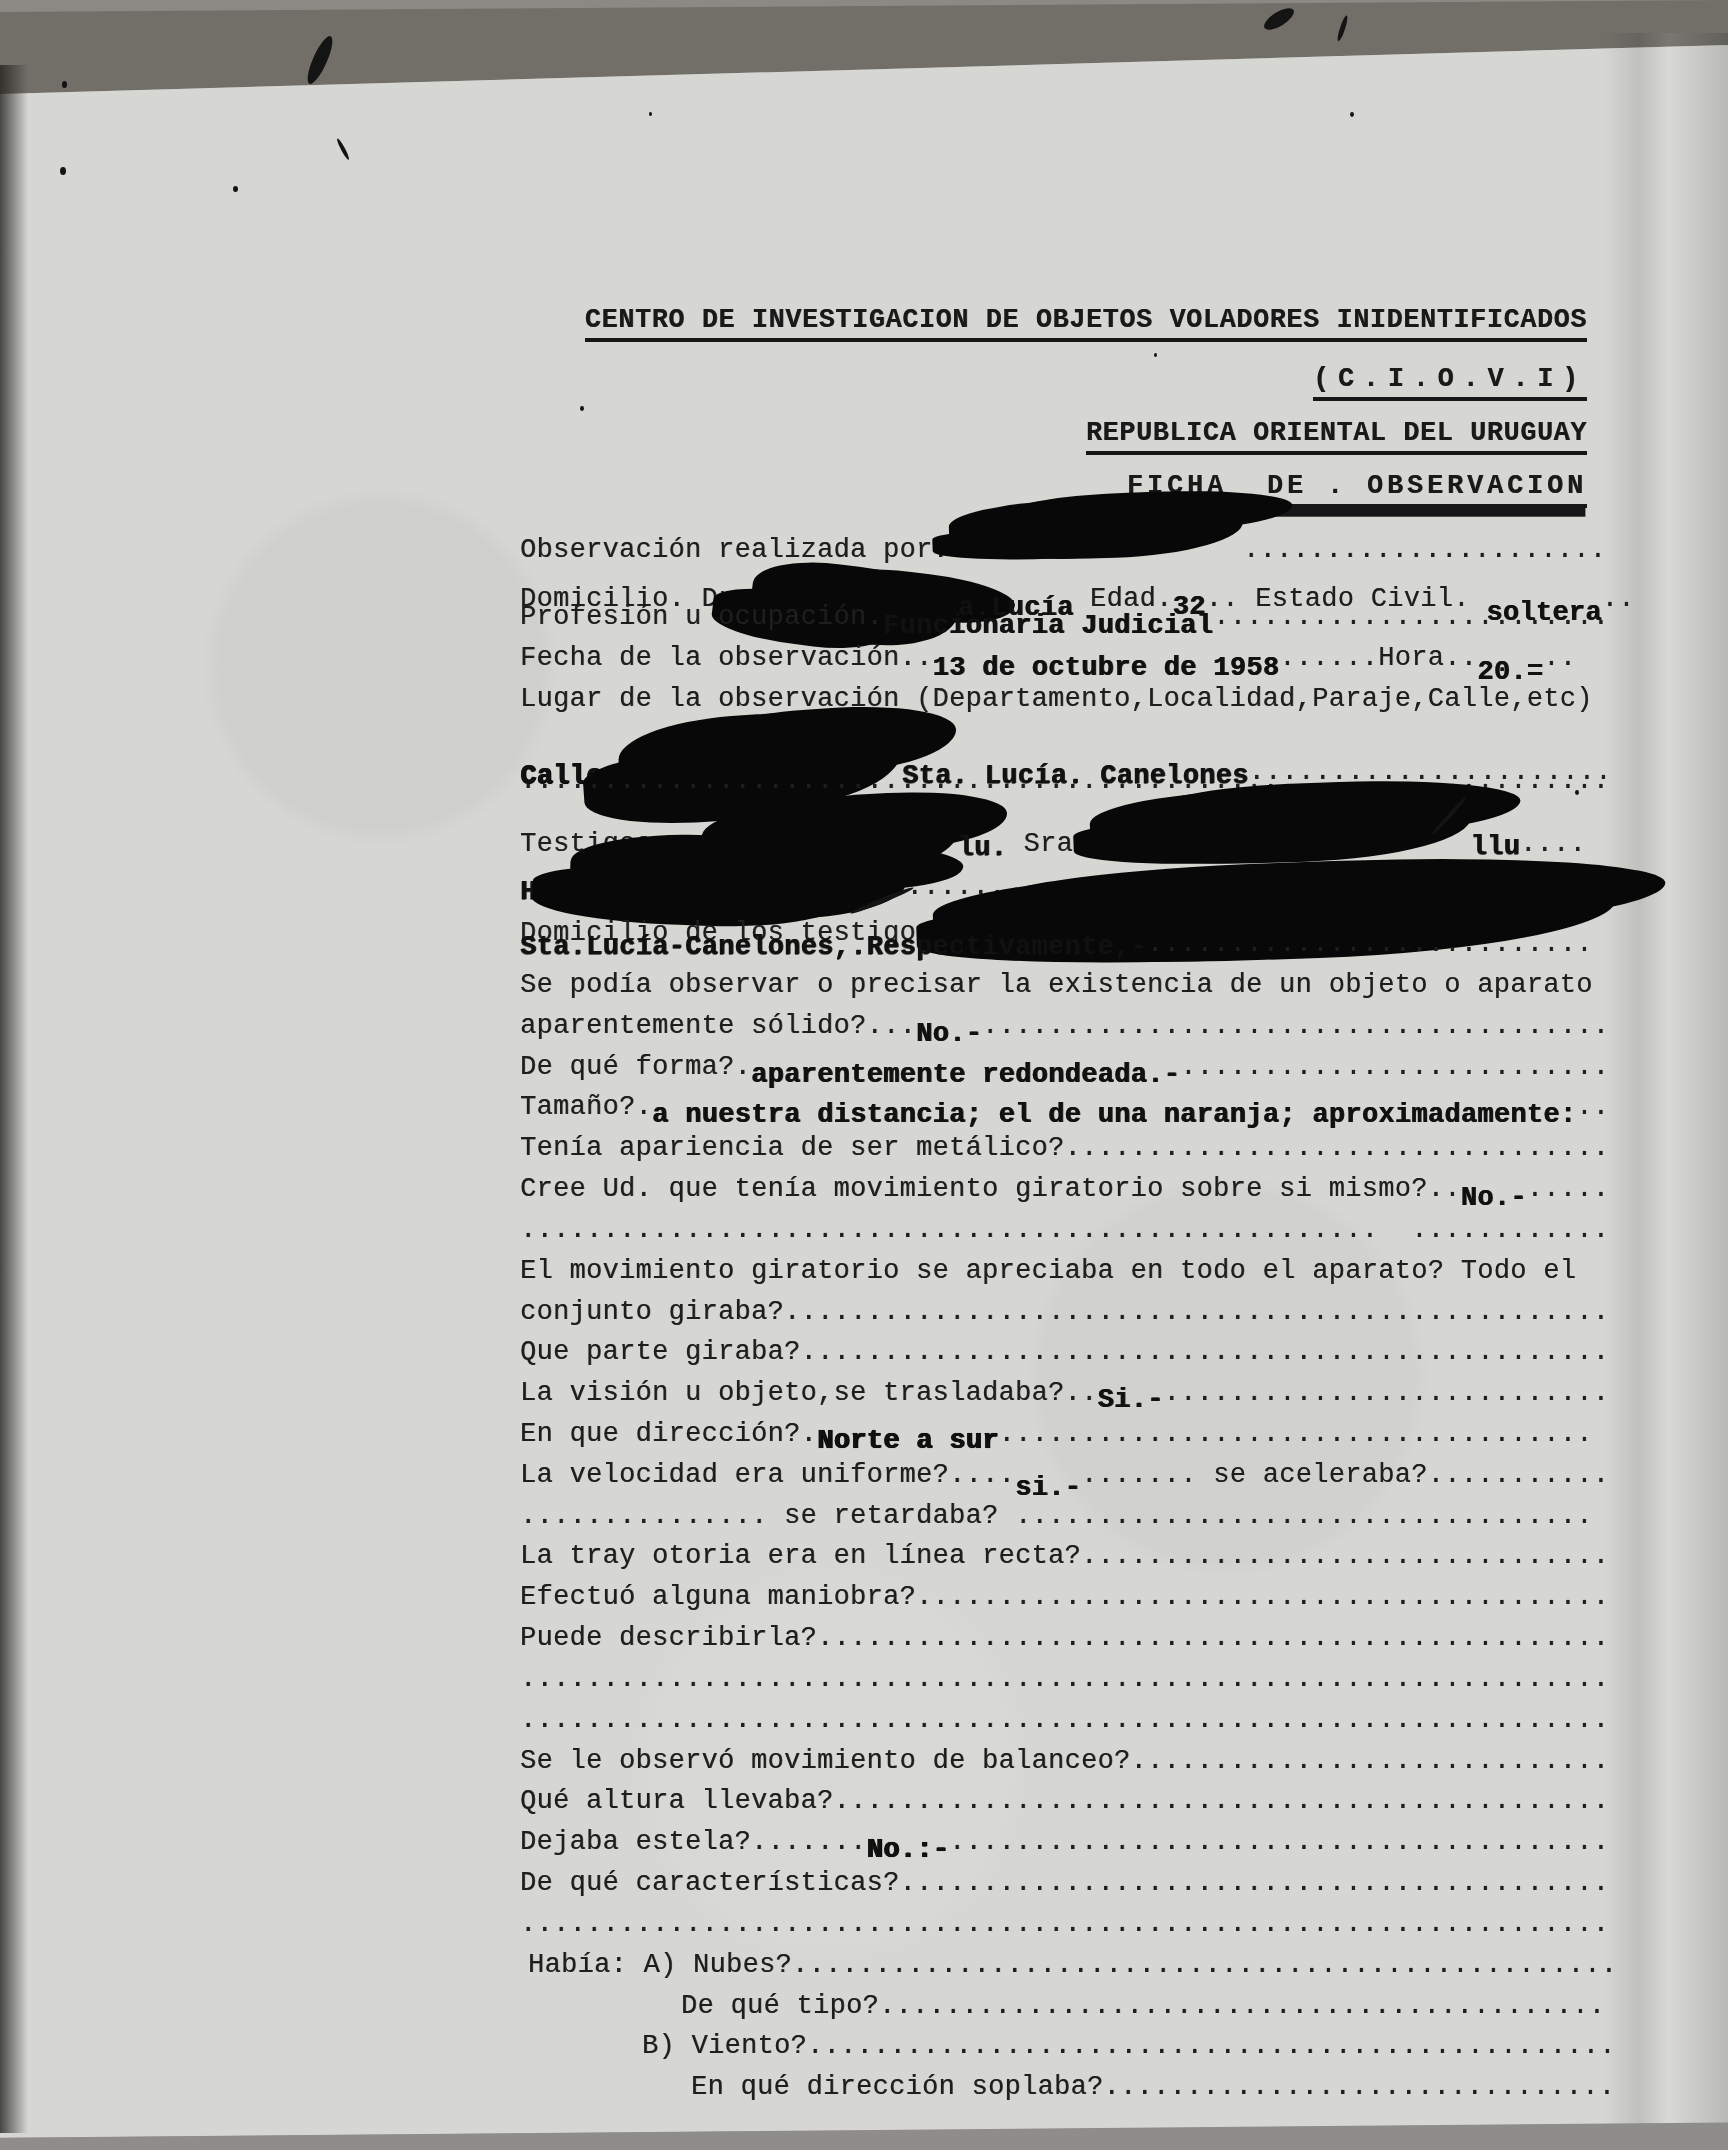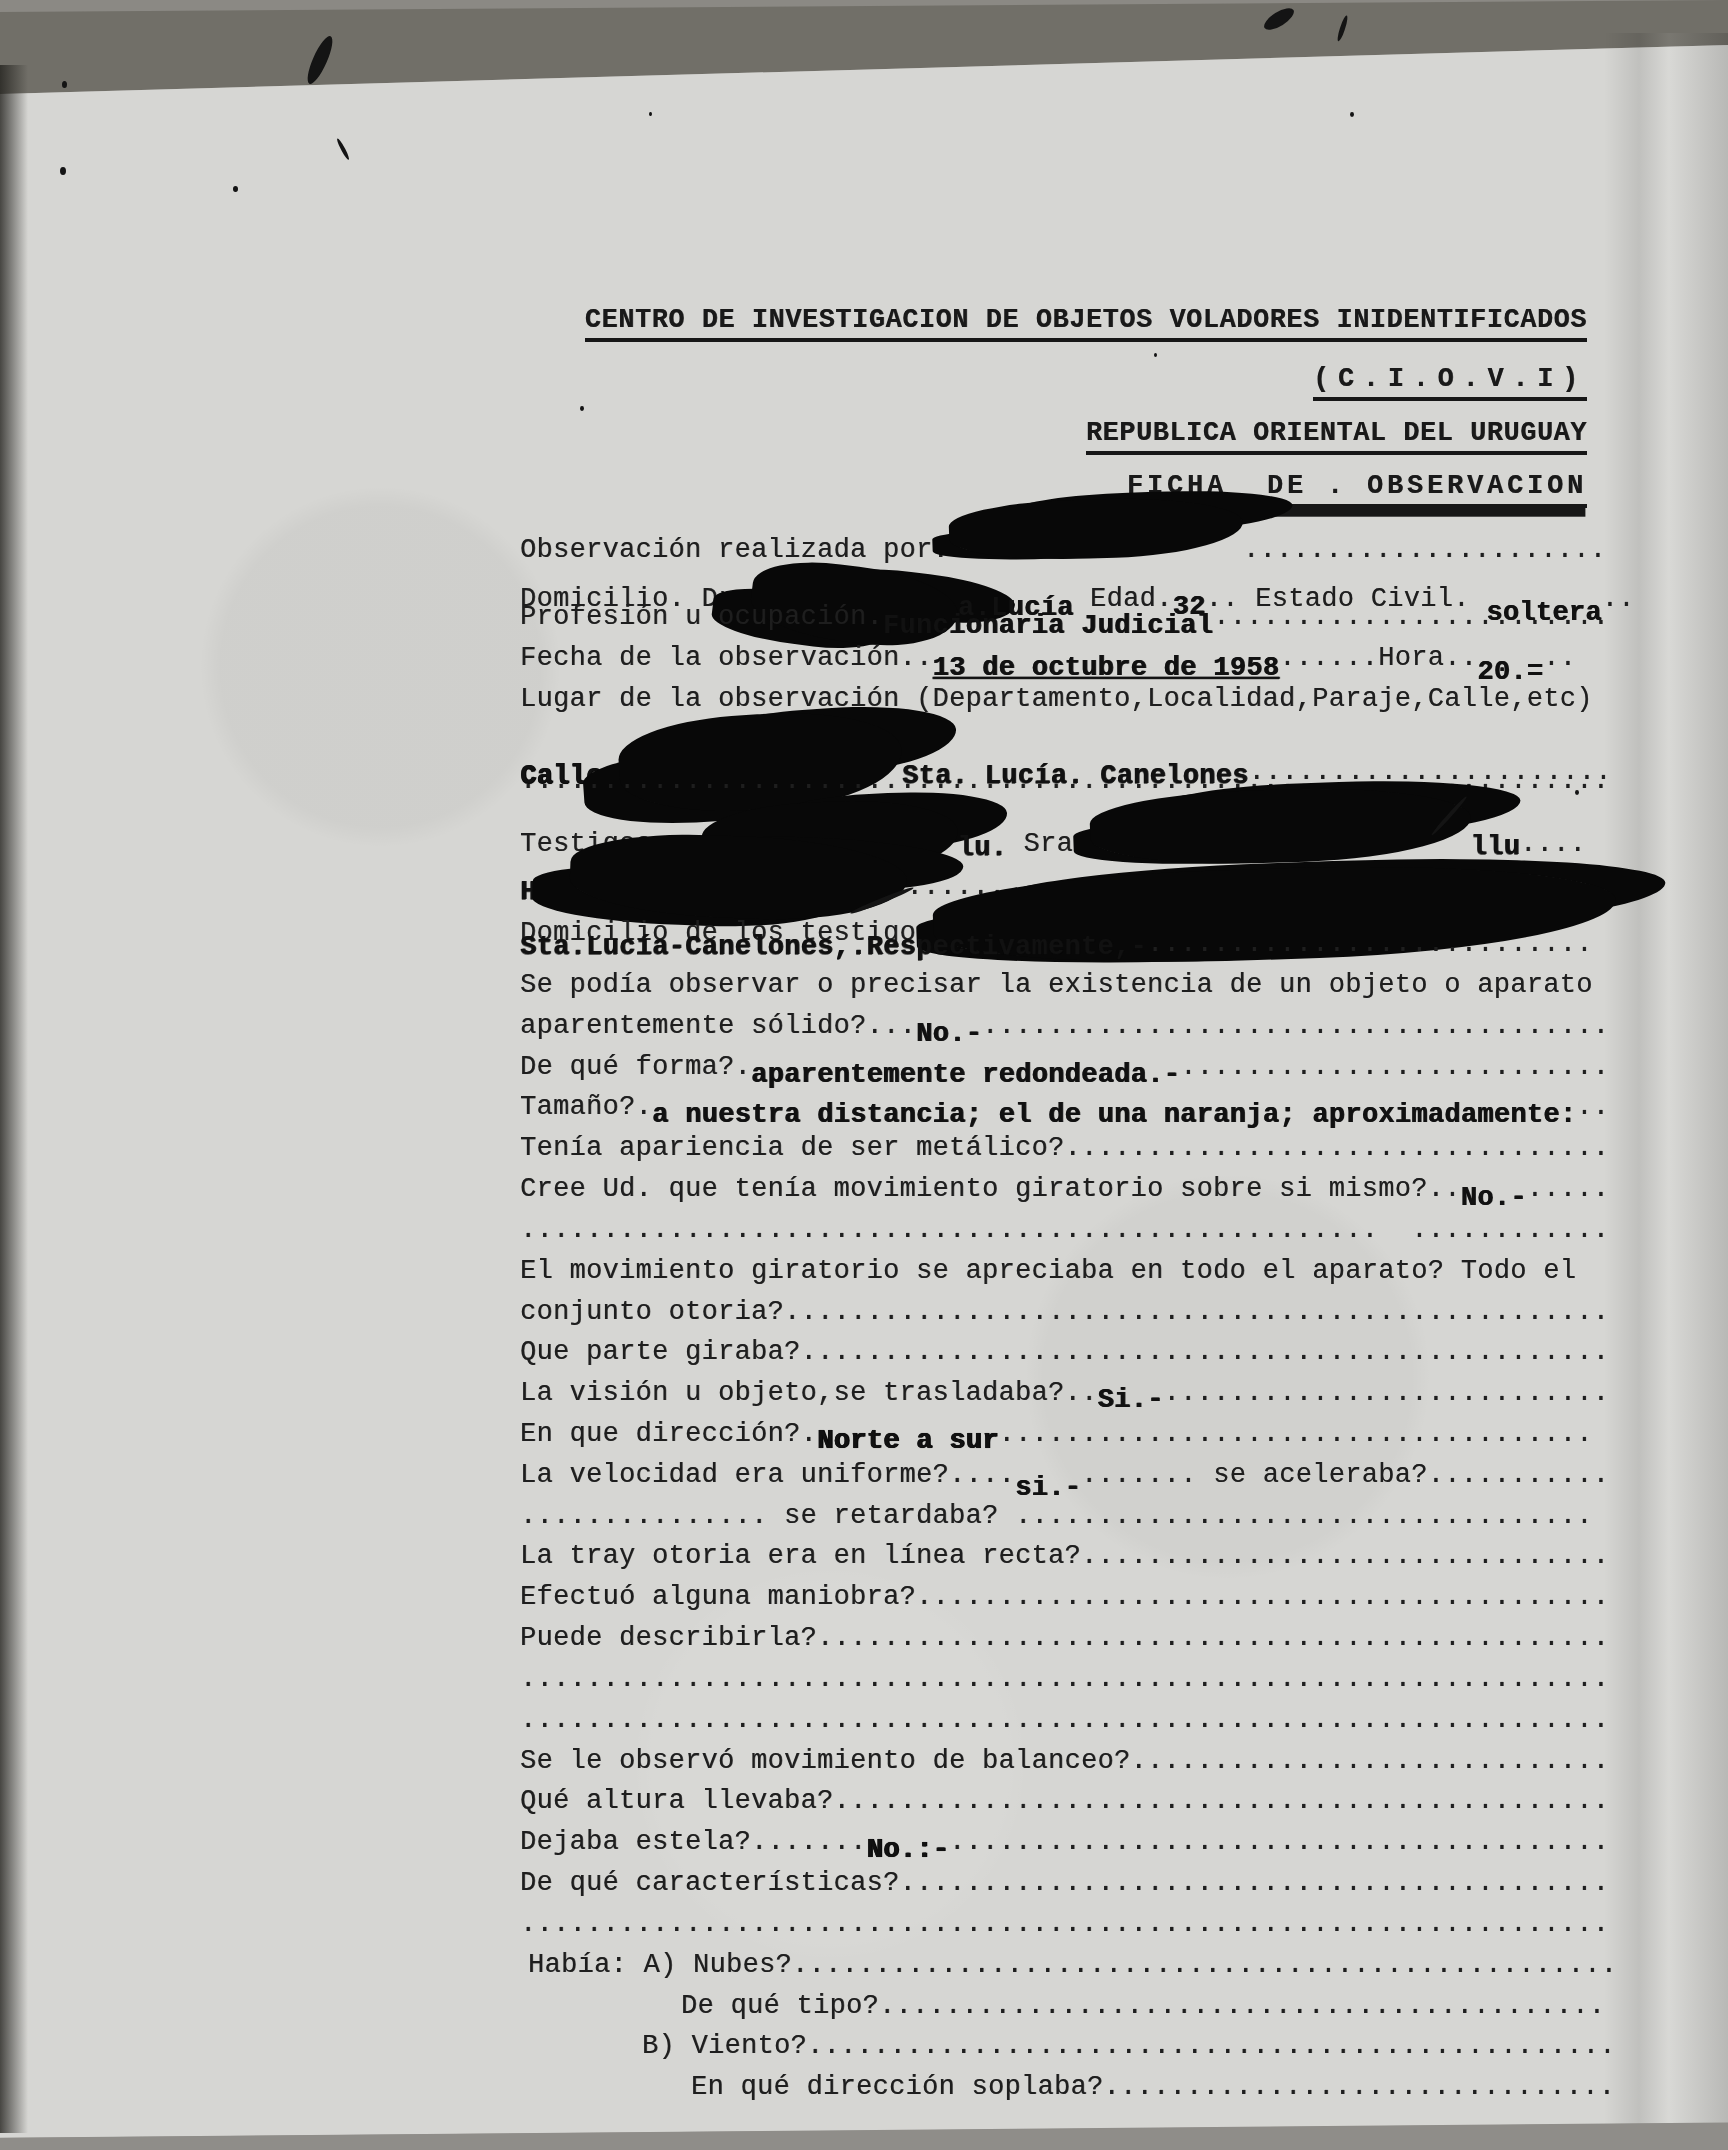--- a/index.html
+++ b/index.html
@@ -73,37 +73,37 @@
     <div class="hline" id="hdr-country" style="top:388px">
       <span class="ul">REPUBLICA ORIENTAL DEL URUGUAY</span>
     </div>
     <div class="hline" id="hdr-form-title" style="top:441px">
       <span class="ul2">FICHA  DE . OBSERVACION</span>
     </div>
     <div id="form-body" style="position:absolute;left:474px;top:0;width:1143px;height:2151px;margin-left:46px;">
         <div class="line" style="top: 520px; left: 0px;"><span class="typed">Observación realizada por.</span><span class="redact v1" style="width: 294px; height: 59px; transform: translateY(-20.7px) rotate(-2deg);"></span><span class="typed">......................</span></div>
         <div class="line" style="top: 561px; left: 0px;"><span class="typed">Domicilio. Dr.</span><span class="redact v2" style="width: 207px; height: 76px; transform: translateY(5.4px) rotate(7deg);"></span><span class="ans" style="transform: translateY(8.7px);">a.Lucía</span><span class="typed"> Edad.</span><span class="ans" style="transform: translateY(7.6px);">32</span><span class="typed">.. Estado Civil. </span><span class="ans" style="transform: translateY(14px);">soltera</span><span class="typed">..</span></div>
         <div class="line" style="top: 601px; left: 0px;"><span class="typed">Profesión u ocupación.</span><span class="ans" style="transform: translateY(8.7px);">Funcionaria Judicial</span><span class="typed">........................</span></div>
-        <div class="line" style="top: 642px; left: 0px;"><span class="typed">Fecha de la observación..</span><span class="ans" style="transform: translateY(9.8px); text-decoration: underline;">13 de octubre de 1958</span><span class="typed">......Hora..</span><span class="ans" style="transform: translateY(14px);">20.=</span><span class="typed">..</span></div>
+        <div class="line" style="top: 642px; left: 0px;"><span class="typed">Fecha de la observación..</span><span class="ans" style="transform: translateY(9.8px);">13 de octubre de 1958</span><span class="typed">......Hora..</span><span class="ans" style="transform: translateY(14px);">20.=</span><span class="typed">..</span></div>
         <div class="line" style="top: 683px; left: 0px;"><span class="typed">Lugar de la observación (Departamento,Localidad,Paraje,Calle,etc)</span></div>
         <div class="line" style="top: 724px; left: 0px; font-family: Liberation Mono, monospace;"><span class="ans heavy" style="transform: translateY(4.4px);">Calle.</span><span class="redact v2" style="width: 283px; height: 95px; transform: translateY(-9.8px) rotate(-4deg);"></span><span class="ans" style="transform: translateY(4.4px);">Sta. Lucía. Canelones</span><span class="typed">......................</span></div>
         <div class="line" style="top: 765px; left: 0px;"><span class="typed">..................................................................</span></div>
         <div class="line" style="top: 806px; left: 0px;"><span class="typed">Testigos.</span><span class="ans" style="transform: translateY(6.5px);">sa</span><span class="redact v1" style="width: 256px; height: 76px; transform: translateY(-4.4px) rotate(-3deg);"></span><span class="ans" style="transform: translateY(4.4px);">lu.</span><span class="typed"> Sra.</span><span class="redact v1" style="width: 381px; height: 73px; transform: translateY(-18.5px) rotate(-2deg);"></span><span class="ans" style="transform: translateY(3.3px);">llu</span><span class="typed">....</span></div>
         <div class="line" style="top: 846px; left: 0px;"><span class="ans" style="transform: translateY(5.4px);">Her</span><span class="redact v2" style="width: 337px; height: 82px; transform: translateY(-9.8px) rotate(2deg);"></span><span class="typed">........................................</span></div>
         <div class="line" style="top: 887px; left: 0px;"><span class="typed">Domicilio de los testigos</span><span class="redact v1" style="width: 683px; height: 91px; transform: translateY(-18.5px) rotate(-2deg);"></span></div>
         <div class="line" style="top: 928px; left: 0px;"><span class="ans" style="transform: translateY(3.3px);">Sta.Lucía-Canelones,.Respectivamente,-</span><span class="typed">...........................</span></div>
         <div class="line" style="top: 969px; left: 0px;"><span class="typed">Se podía observar o precisar la existencia de un objeto o aparato</span></div>
         <div class="line" style="top: 1010px; left: 0px;"><span class="typed">aparentemente sólido?...</span><span class="ans" style="transform: translateY(7.6px);">No.-</span><span class="typed">......................................</span></div>
         <div class="line" style="top: 1051px; left: 0px;"><span class="typed">De qué forma?.</span><span class="ans" style="transform: translateY(7.6px);">aparentemente redondeada.-</span><span class="typed">..........................</span></div>
         <div class="line" style="top: 1091px; left: 0px;"><span class="typed">Tamaño?.</span><span class="ans" style="transform: translateY(7.6px);">a nuestra distancia; el de una naranja; aproximadamente:</span><span class="typed">..</span></div>
         <div class="line" style="top: 1173px; left: 0px;"><span class="typed">Cree Ud. que tenía movimiento giratorio sobre si mismo?..</span><span class="ans" style="transform: translateY(8.7px);">No.-</span><span class="typed">.....</span></div>
         <div class="line" style="top: 1132px; left: 0px;"><span class="typed">Tenía apariencia de ser metálico?.................................</span></div>
         <div class="line" style="top: 1214px; left: 0px;"><span class="typed">....................................................  ............</span></div>
         <div class="line" style="top: 1255px; left: 0px;"><span class="typed">El movimiento giratorio se apreciaba en todo el aparato? Todo el</span></div>
-        <div class="line" style="top: 1296px; left: 0px;"><span class="typed">conjunto otoria?..................................................</span></div>
+        <div class="line" style="top: 1296px; left: 0px;"><span class="typed">conjunto giraba?..................................................</span></div>
         <div class="line" style="top: 1336px; left: 0px;"><span class="typed">Que parte giraba?.................................................</span></div>
         <div class="line" style="top: 1377px; left: 0px;"><span class="typed">La visión u objeto,se trasladaba?..</span><span class="ans" style="transform: translateY(6.5px);">Si.-</span><span class="typed">...........................</span></div>
         <div class="line" style="top: 1418px; left: 0px;"><span class="typed">En que dirección?.</span><span class="ans heavy" style="transform: translateY(6.5px);">Norte a sur</span><span class="typed">....................................</span></div>
         <div class="line" style="top: 1459px; left: 0px;"><span class="typed">La velocidad era uniforme?....</span><span class="ans" style="transform: translateY(13px);">si.-</span><span class="typed">....... se aceleraba?...........</span></div>
         <div class="line" style="top: 1500px; left: 0px;"><span class="typed">............... se retardaba? ...................................</span></div>
         <div class="line" style="top: 1540px; left: 0px;"><span class="typed">La tray otoria era en línea recta?................................</span></div>
         <div class="line" style="top: 1581px; left: 0px;"><span class="typed">Efectuó alguna maniobra?..........................................</span></div>
         <div class="line" style="top: 1622px; left: 0px; text-align: center;"><span class="typed">Puede describirla?................................................</span></div>
         <div class="line" style="top: 1663px; left: 0px;"><span class="typed">..................................................................</span></div>
         <div class="line" style="top: 1704px; left: 0px;"><span class="typed">..................................................................</span></div>

